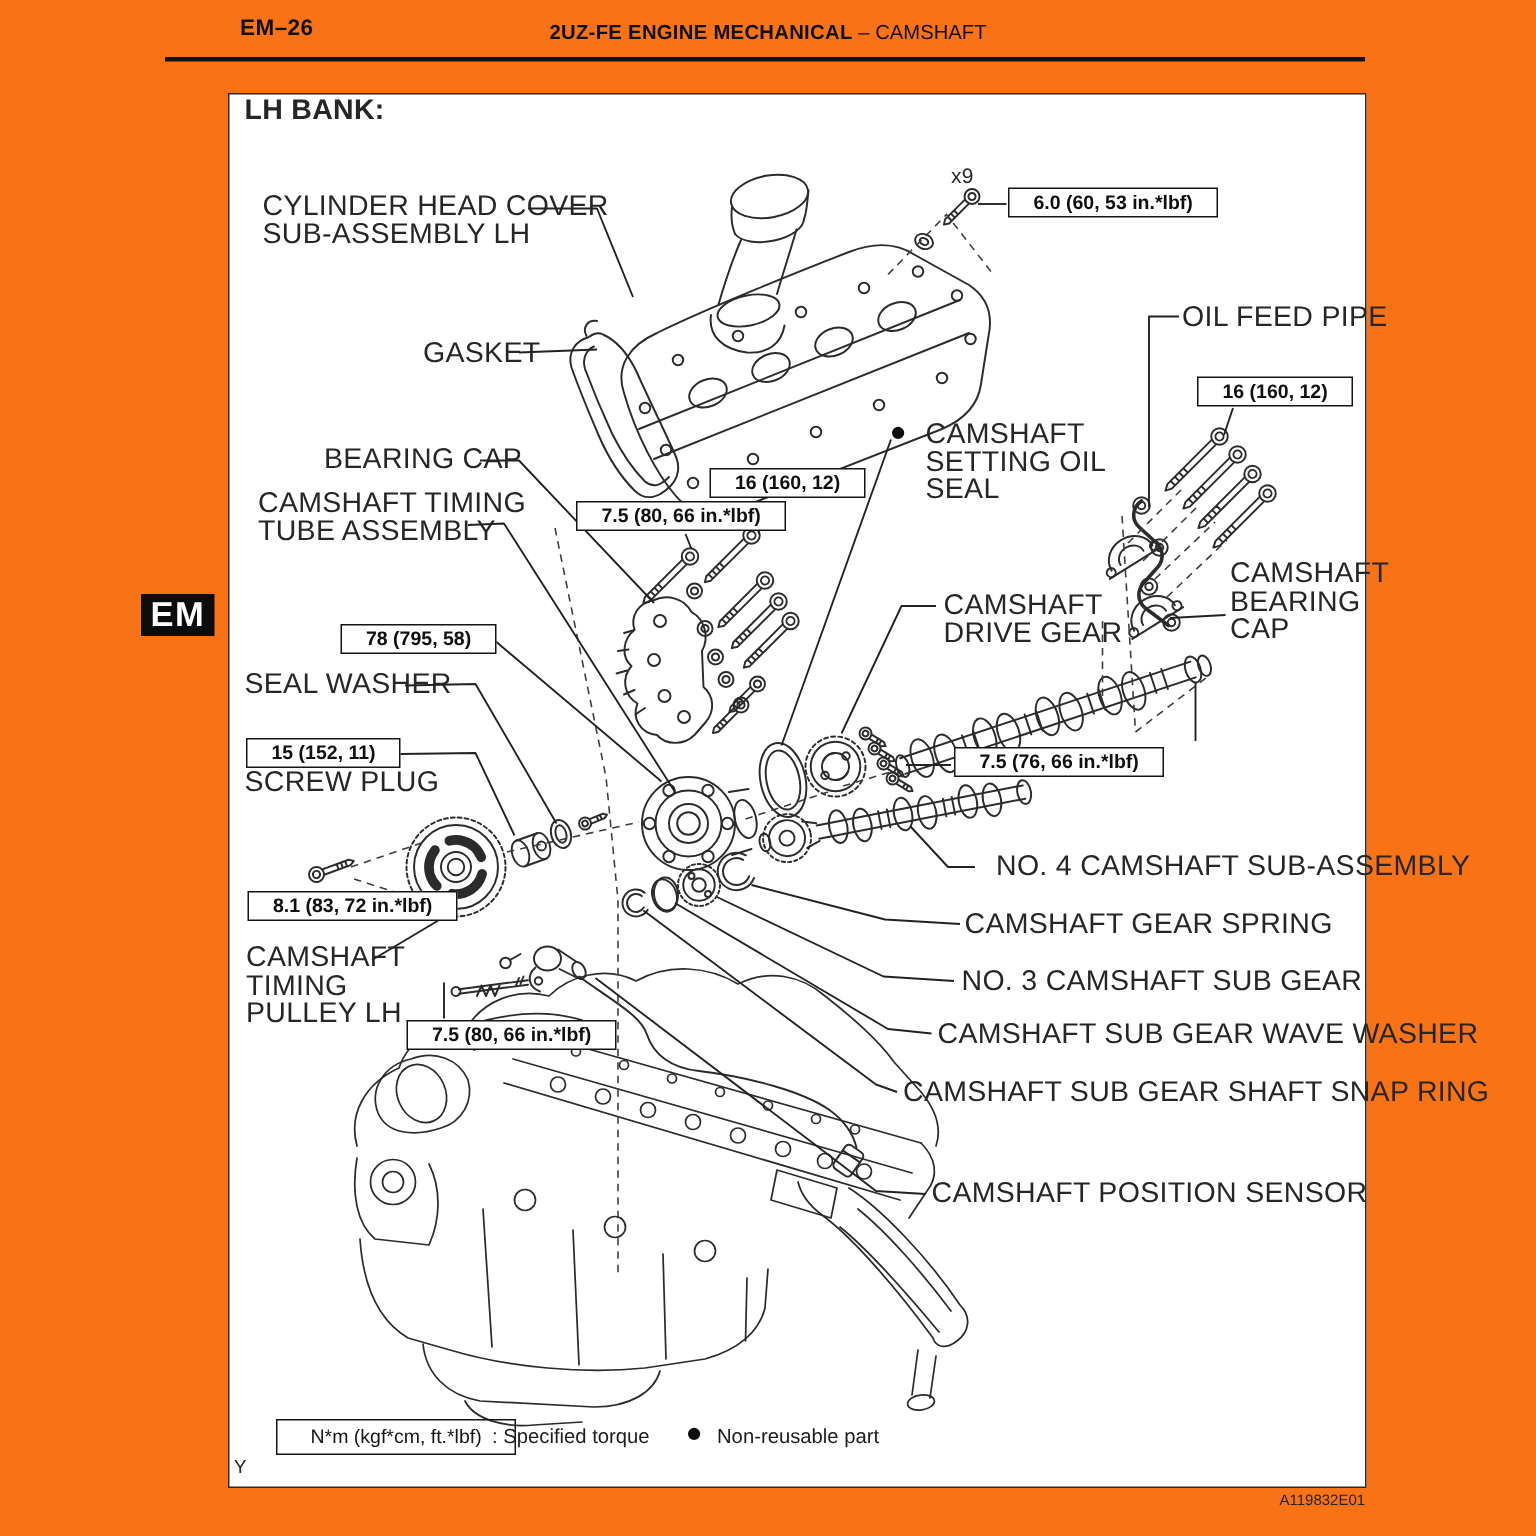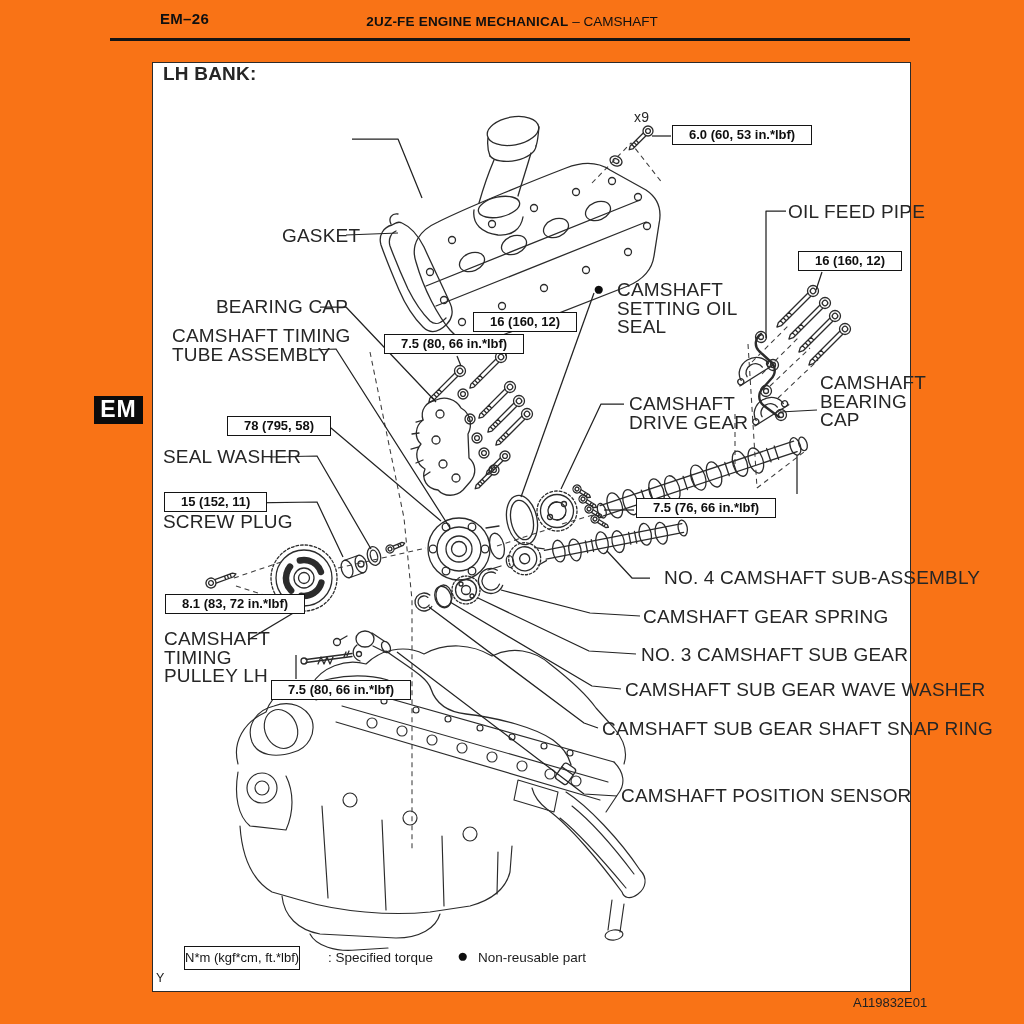--- a/index.html
+++ b/index.html
@@ -11,25 +11,25 @@
   .rule{position:absolute;left:110px;top:38px;width:800px;height:2.6px;background:#141414;}
   .frame{position:absolute;left:152px;top:62px;width:757px;height:928px;border:1.6px solid #2b2b2b;background:#fff;}
   .emtab{position:absolute;left:94px;top:396px;width:49px;height:28px;background:#0c0c0c;color:#ffffff;
          font-weight:bold;font-size:23px;line-height:27px;text-align:center;letter-spacing:1px;z-index:4;}
   svg.art{position:absolute;left:0;top:0;z-index:1;}
   .lbl{position:absolute;font-size:19px;line-height:18.5px;color:#262626;white-space:nowrap;letter-spacing:.2px;z-index:3;}
   .b{font-weight:bold;}
   .tq{position:absolute;border:1.7px solid #141414;background:#fff;padding:0 16px;
       font-size:13px;line-height:18px;font-weight:bold;color:#0f0f0f;white-space:nowrap;z-index:3;}
   .dot{position:absolute;font-size:19px;line-height:14px;color:#0d0d0d;z-index:3;}
-  .legendbox{position:absolute;left:184px;top:946px;border:1.6px solid #141414;padding:1px 0;
+  .legendbox{position:absolute;left:184px;top:946px;border:1.6px solid #141414;padding:1px 22px;
              font-size:13px;line-height:20px;color:#141414;white-space:nowrap;z-index:3;}
   .legendtxt{position:absolute;font-size:13.5px;color:#1c1c1c;white-space:nowrap;z-index:3;}
   .ycode{position:absolute;left:156px;top:971px;font-size:12.5px;color:#222;z-index:3;}
-  .doccode{position:absolute;left:853px;top:995px;font-size:13px;color:#222;z-index:3;}
+  .doccode{position:absolute;left:853px;top:995px;font-size:10px;color:#222;z-index:3;}
 </style>
 </head>
 <body>
 
 <div id="page">
 
   <div class="hdrcode">EM–26</div>
   <div class="hdrtitle">
     <span class="tb">2UZ-FE ENGINE MECHANICAL</span>
     <span>–</span>
@@ -370,20 +370,24 @@
       <path d="M621,689 L592,686 L450,602"></path>
       <path d="M598,728 L584,723 L429,607"></path>
       <path d="M617,796 L584,794 L397,652"></path>
       <path d="M248,640 L295,612"></path>
       <path d="M296,679 L296,655"></path>
     </g>
   </svg>
 
   <div class="lbl b" style="left:163px;top:65px;">LH BANK:</div>
 
+  <div class="lbl" style="left:175px;top:129px;">
+    <div>CYLINDER HEAD COVER</div>
+    <div>SUB-ASSEMBLY LH</div>
+  </div>
   <div class="lbl" style="left:282px;top:227px;">GASKET</div>
   <div class="lbl" style="left:634px;top:108px;font-size:14px;">x9</div>
   <div class="lbl" style="left:788px;top:203px;">OIL FEED PIPE</div>
   <div class="lbl" style="left:216px;top:298px;">BEARING CAP</div>
   <div class="lbl" style="left:172px;top:327px;">
     <div>CAMSHAFT TIMING</div>
     <div>TUBE ASSEMBLY</div>
   </div>
   <span class="dot" style="left:593px;top:282px;">●</span>
   <div class="lbl" style="left:617px;top:281px;">

